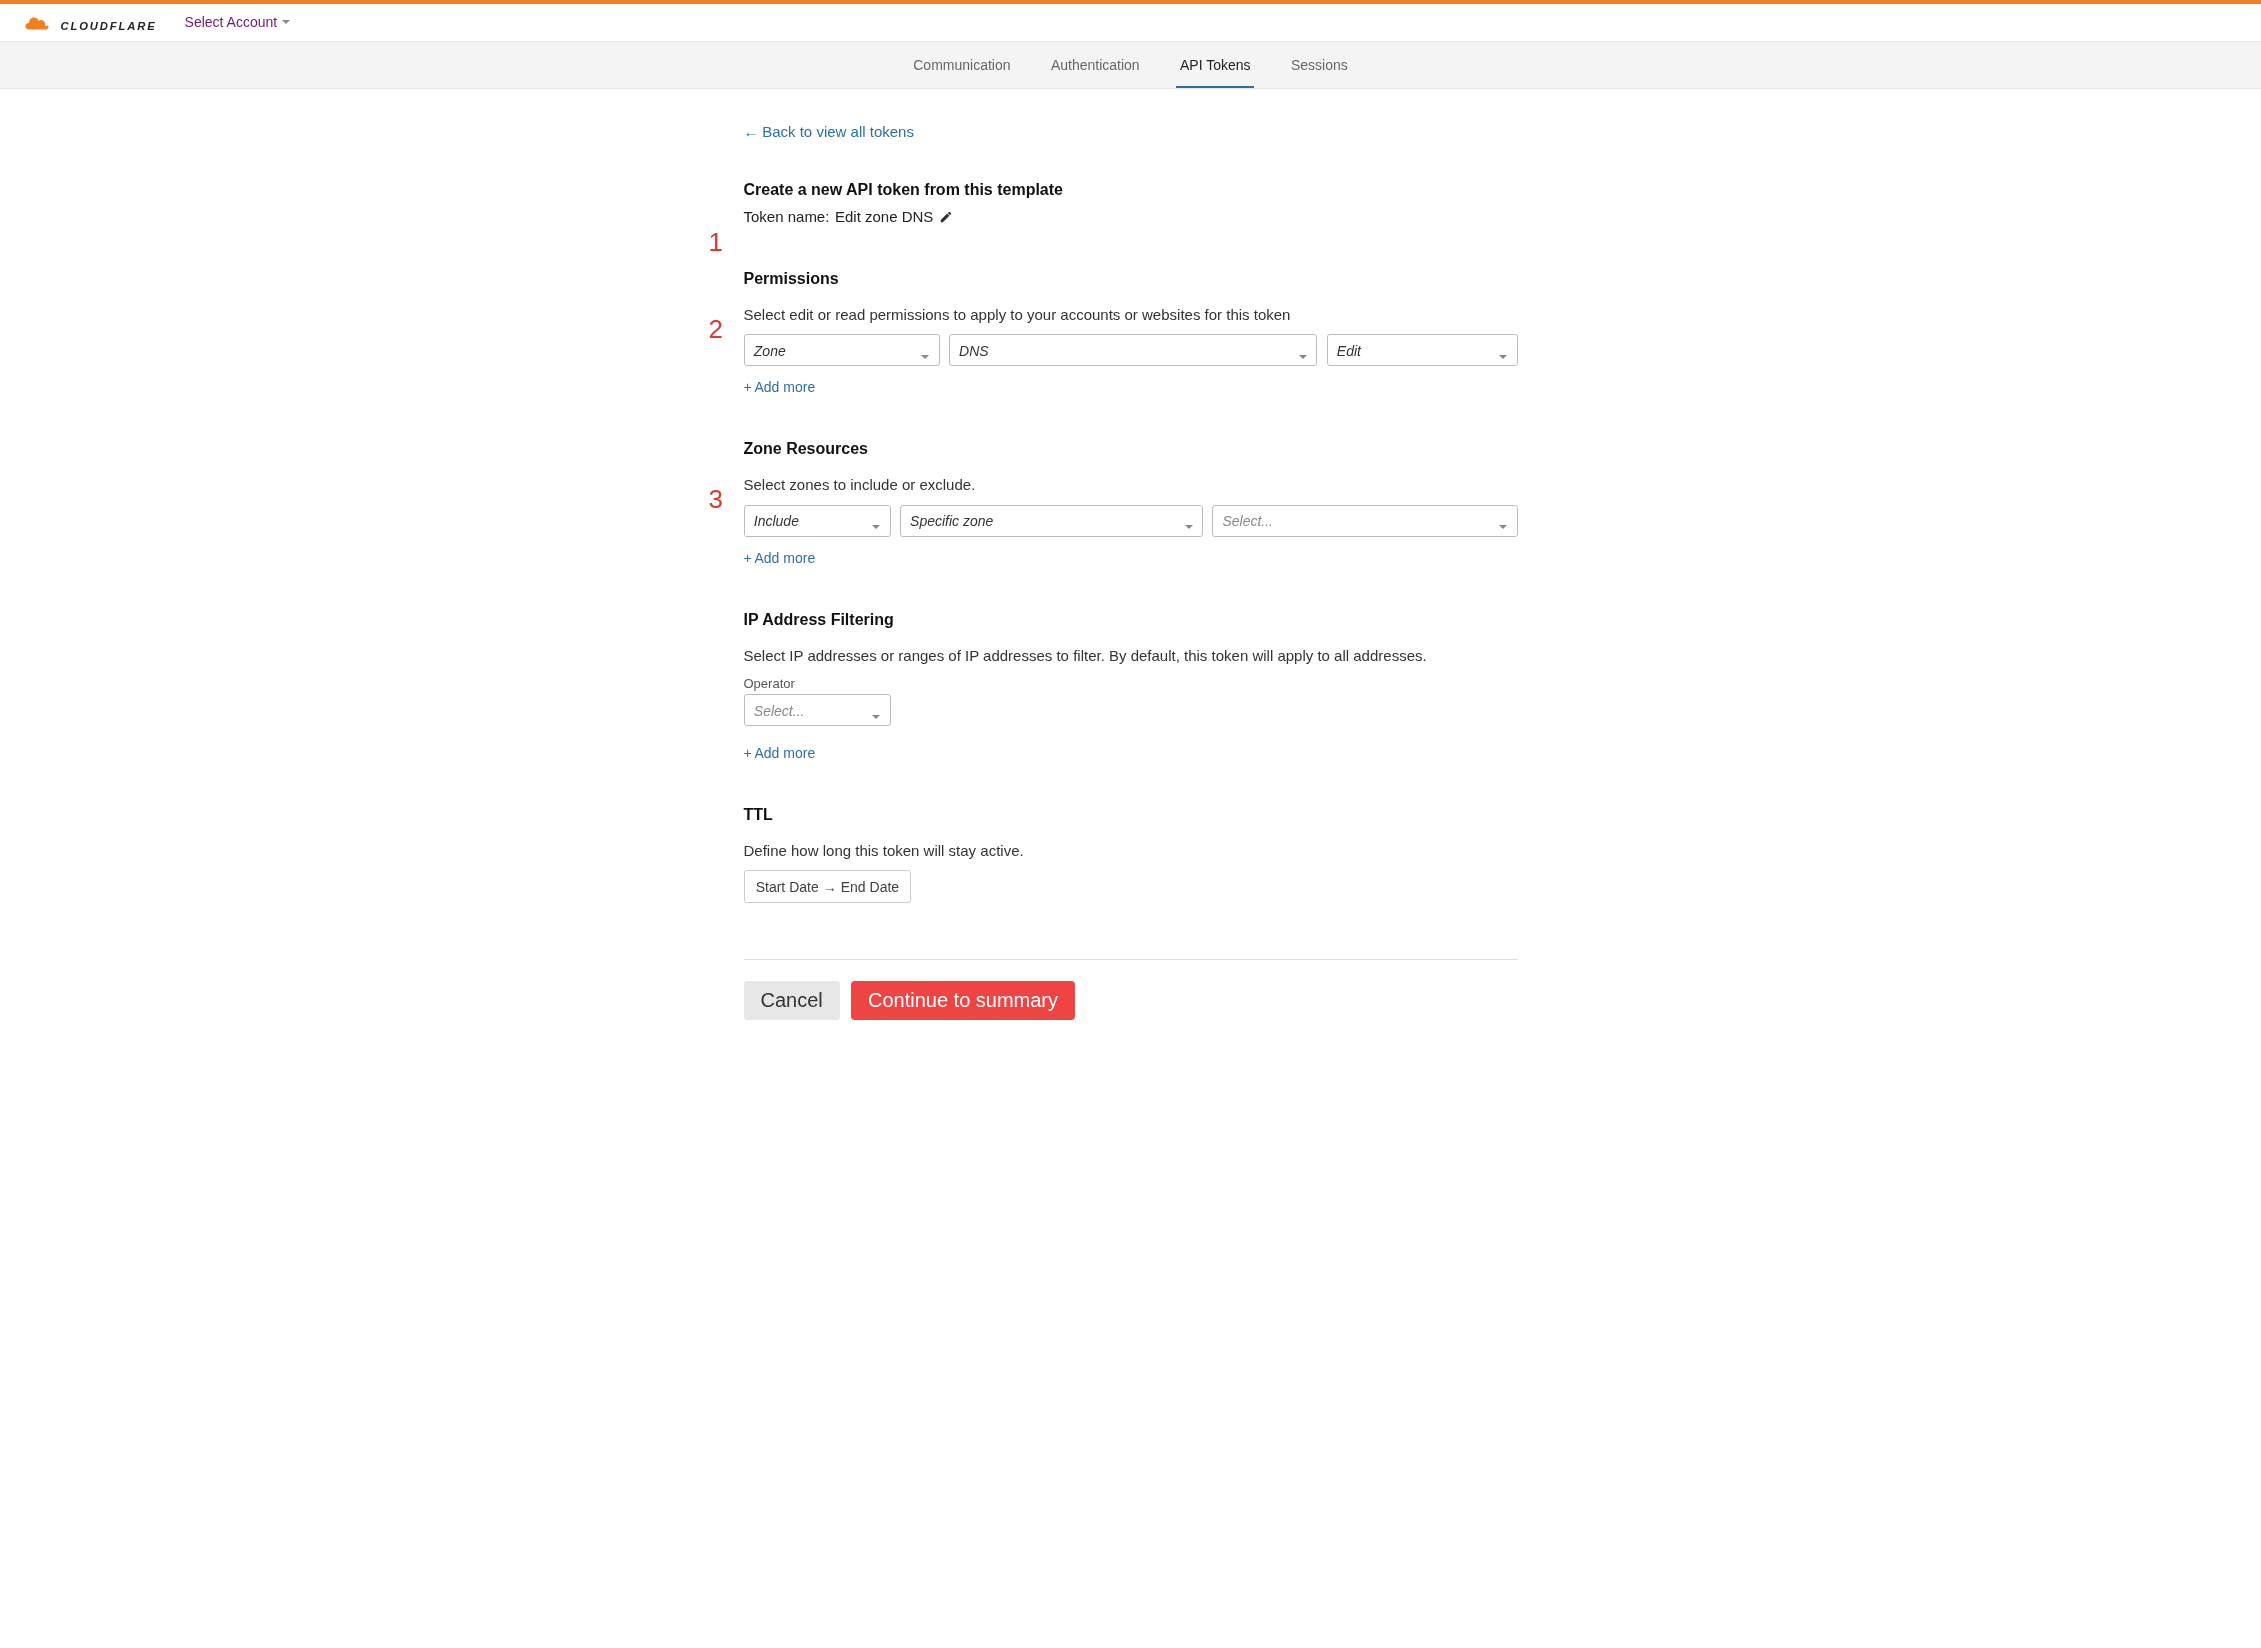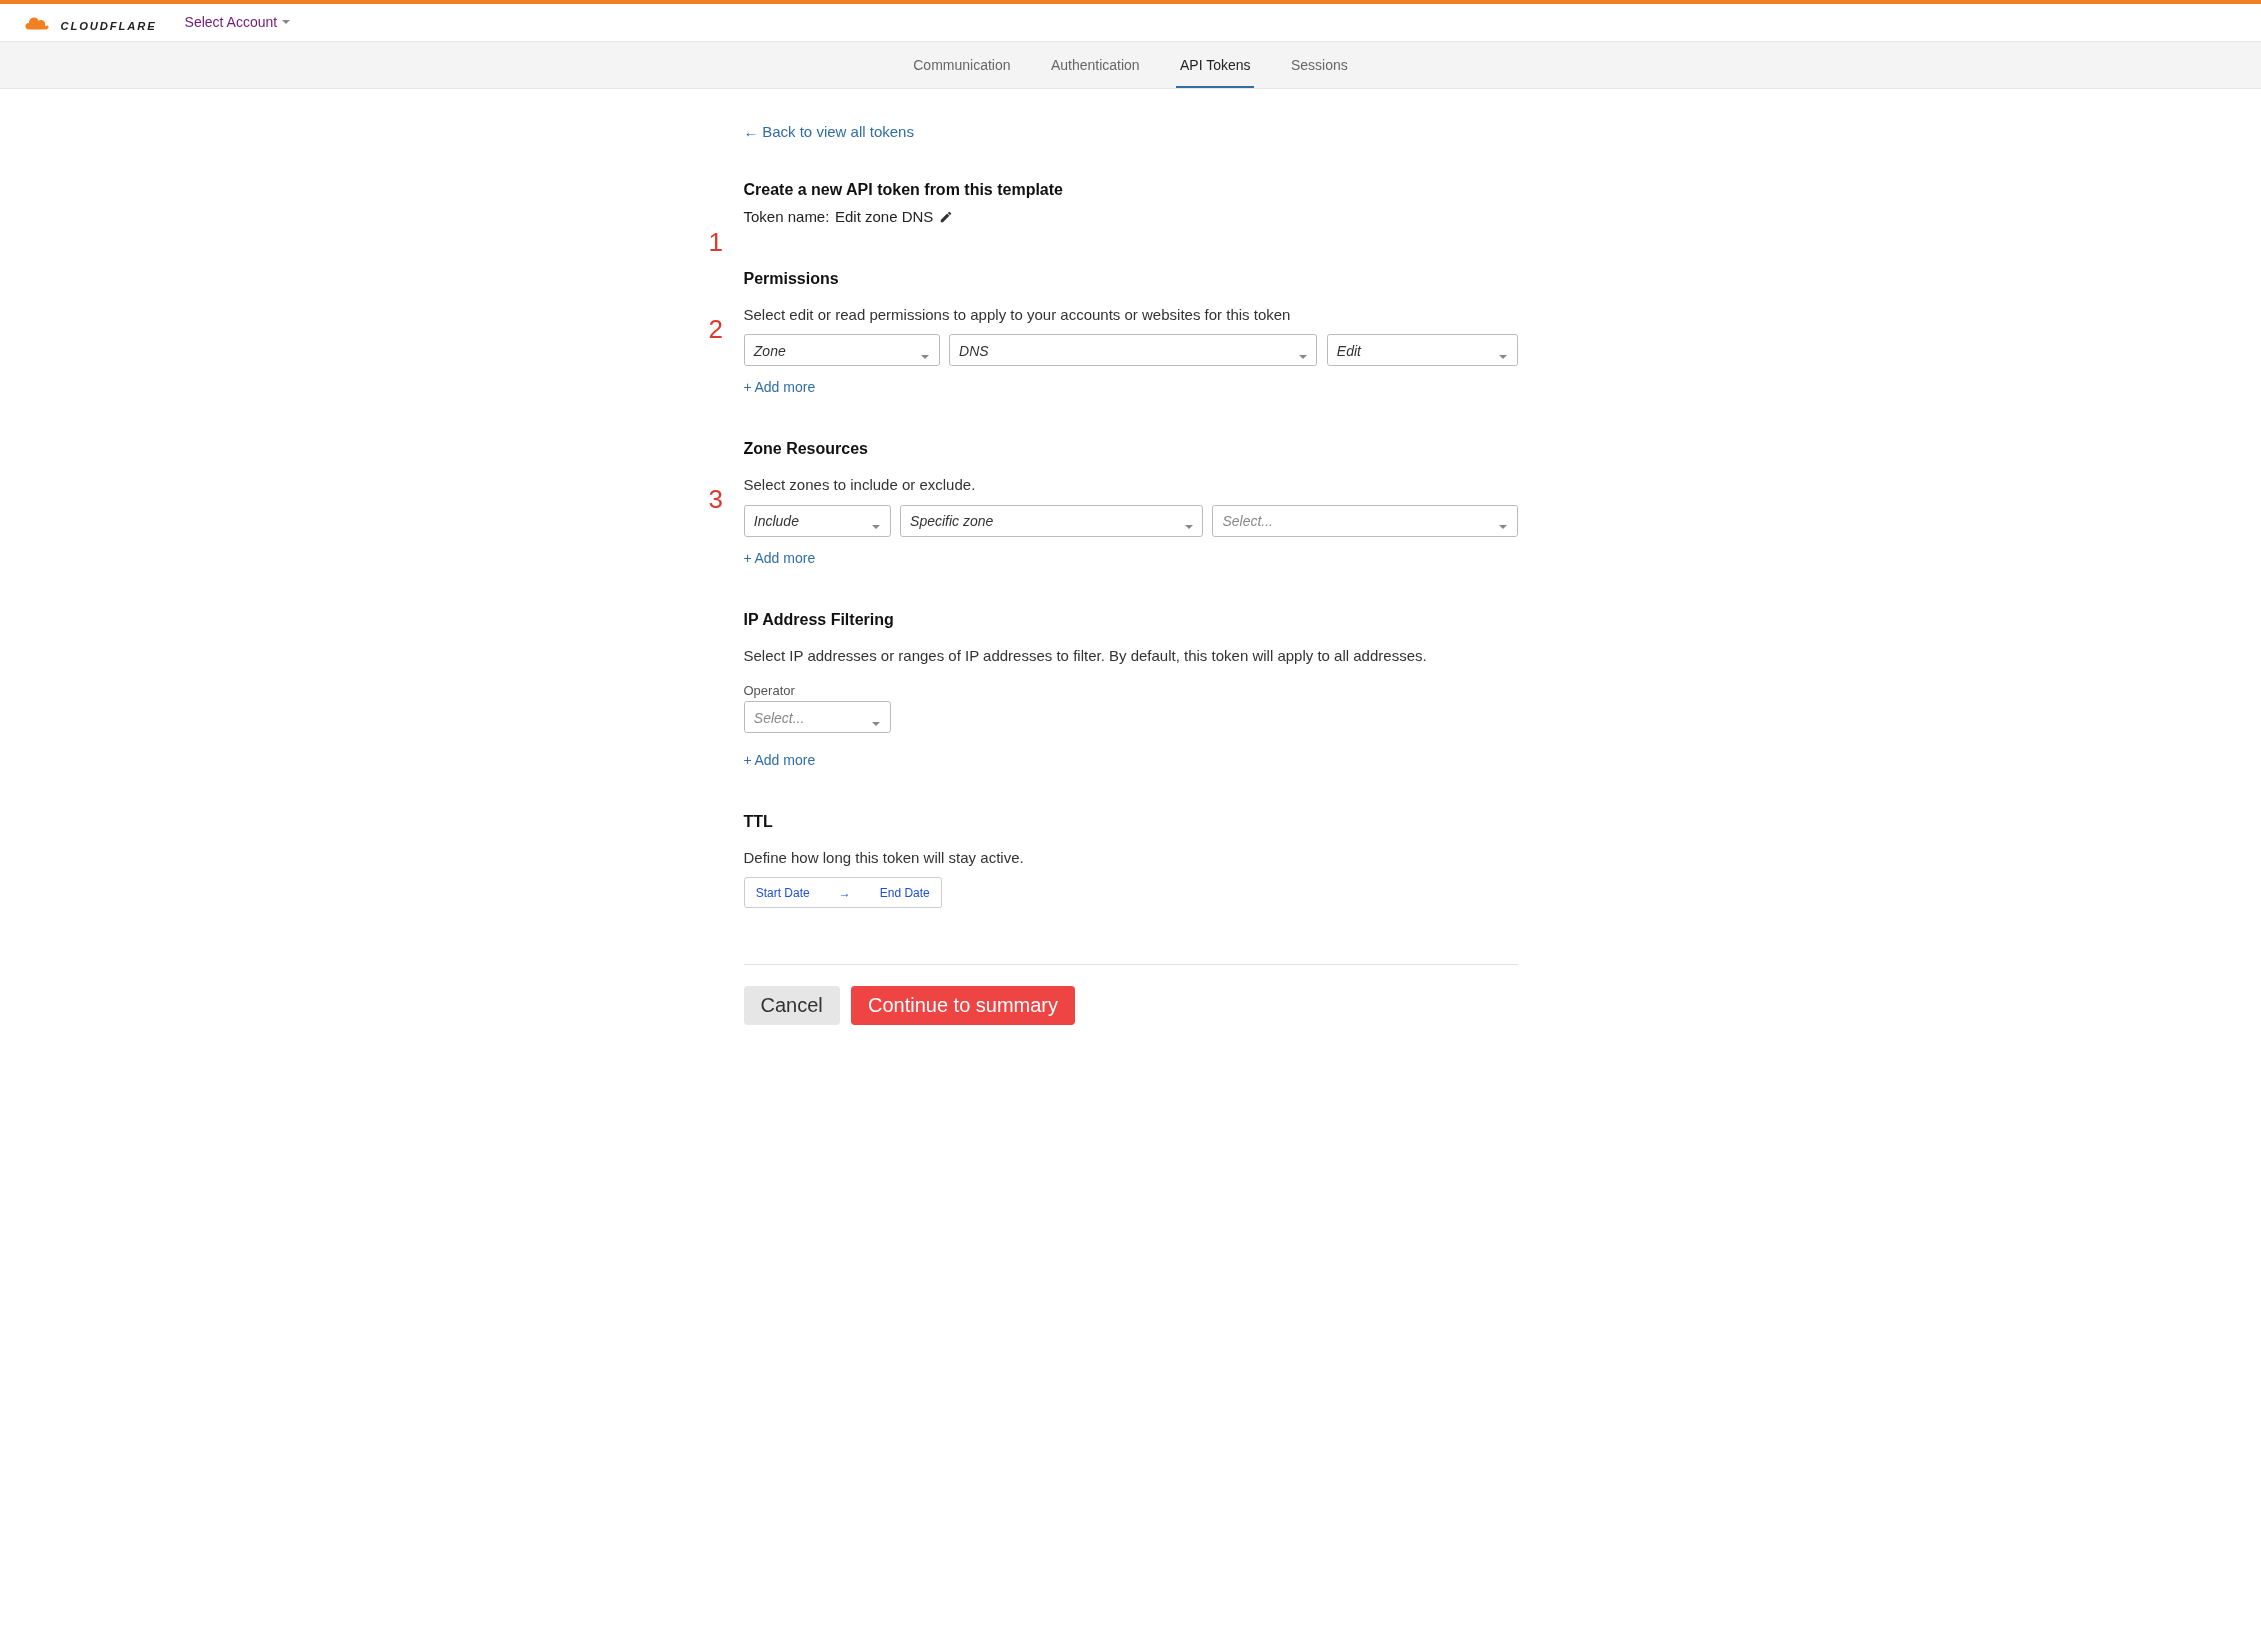--- a/index.html
+++ b/index.html
@@ -151,23 +151,23 @@
     font-size: 13px;
     color: #555;
     margin-bottom: 3.7px;
   }
   .ttl-box {
     border: 0.9px solid #ccc;
     border-radius: 2.8px;
     padding: 7.5px 11.2px;
     display: inline-flex;
     align-items: center;
-    gap: 29px;
-    font-size: 12px;
-    color: #1d4ed8;
+    gap: 4px;
+    font-size: 14px;
+    color: #404040;
     margin-top: 11.2px;
     cursor: pointer;
   }
   .footer-divider {
     border: none;
     border-top: 0.9px solid #e0e0e0;
     margin-top: 56px;
     margin-bottom: 20.5px;
   }
   .btn {
@@ -291,21 +291,21 @@
     <div class="add-more">
       <span>+</span>
       <span>Add more</span>
     </div>
   </div>
 
   
   <div class="section">
     <div class="section-title">IP Address Filtering</div>
     <div class="section-desc">Select IP addresses or ranges of IP addresses to filter. By default, this token will apply to all addresses.</div>
-    <div class="row" style="margin-top:19px;">
+    <div class="row" style="margin-top:12px;">
       <div style="flex:0 0 147px;">
         <div class="field-label">Operator</div>
         <div class="select-box placeholder">
           <span>Select...</span>
           <span class="chev"></span>
         </div>
       </div>
     </div>
     <div class="add-more" style="margin-top:18.6px;">
       <span>+</span>

